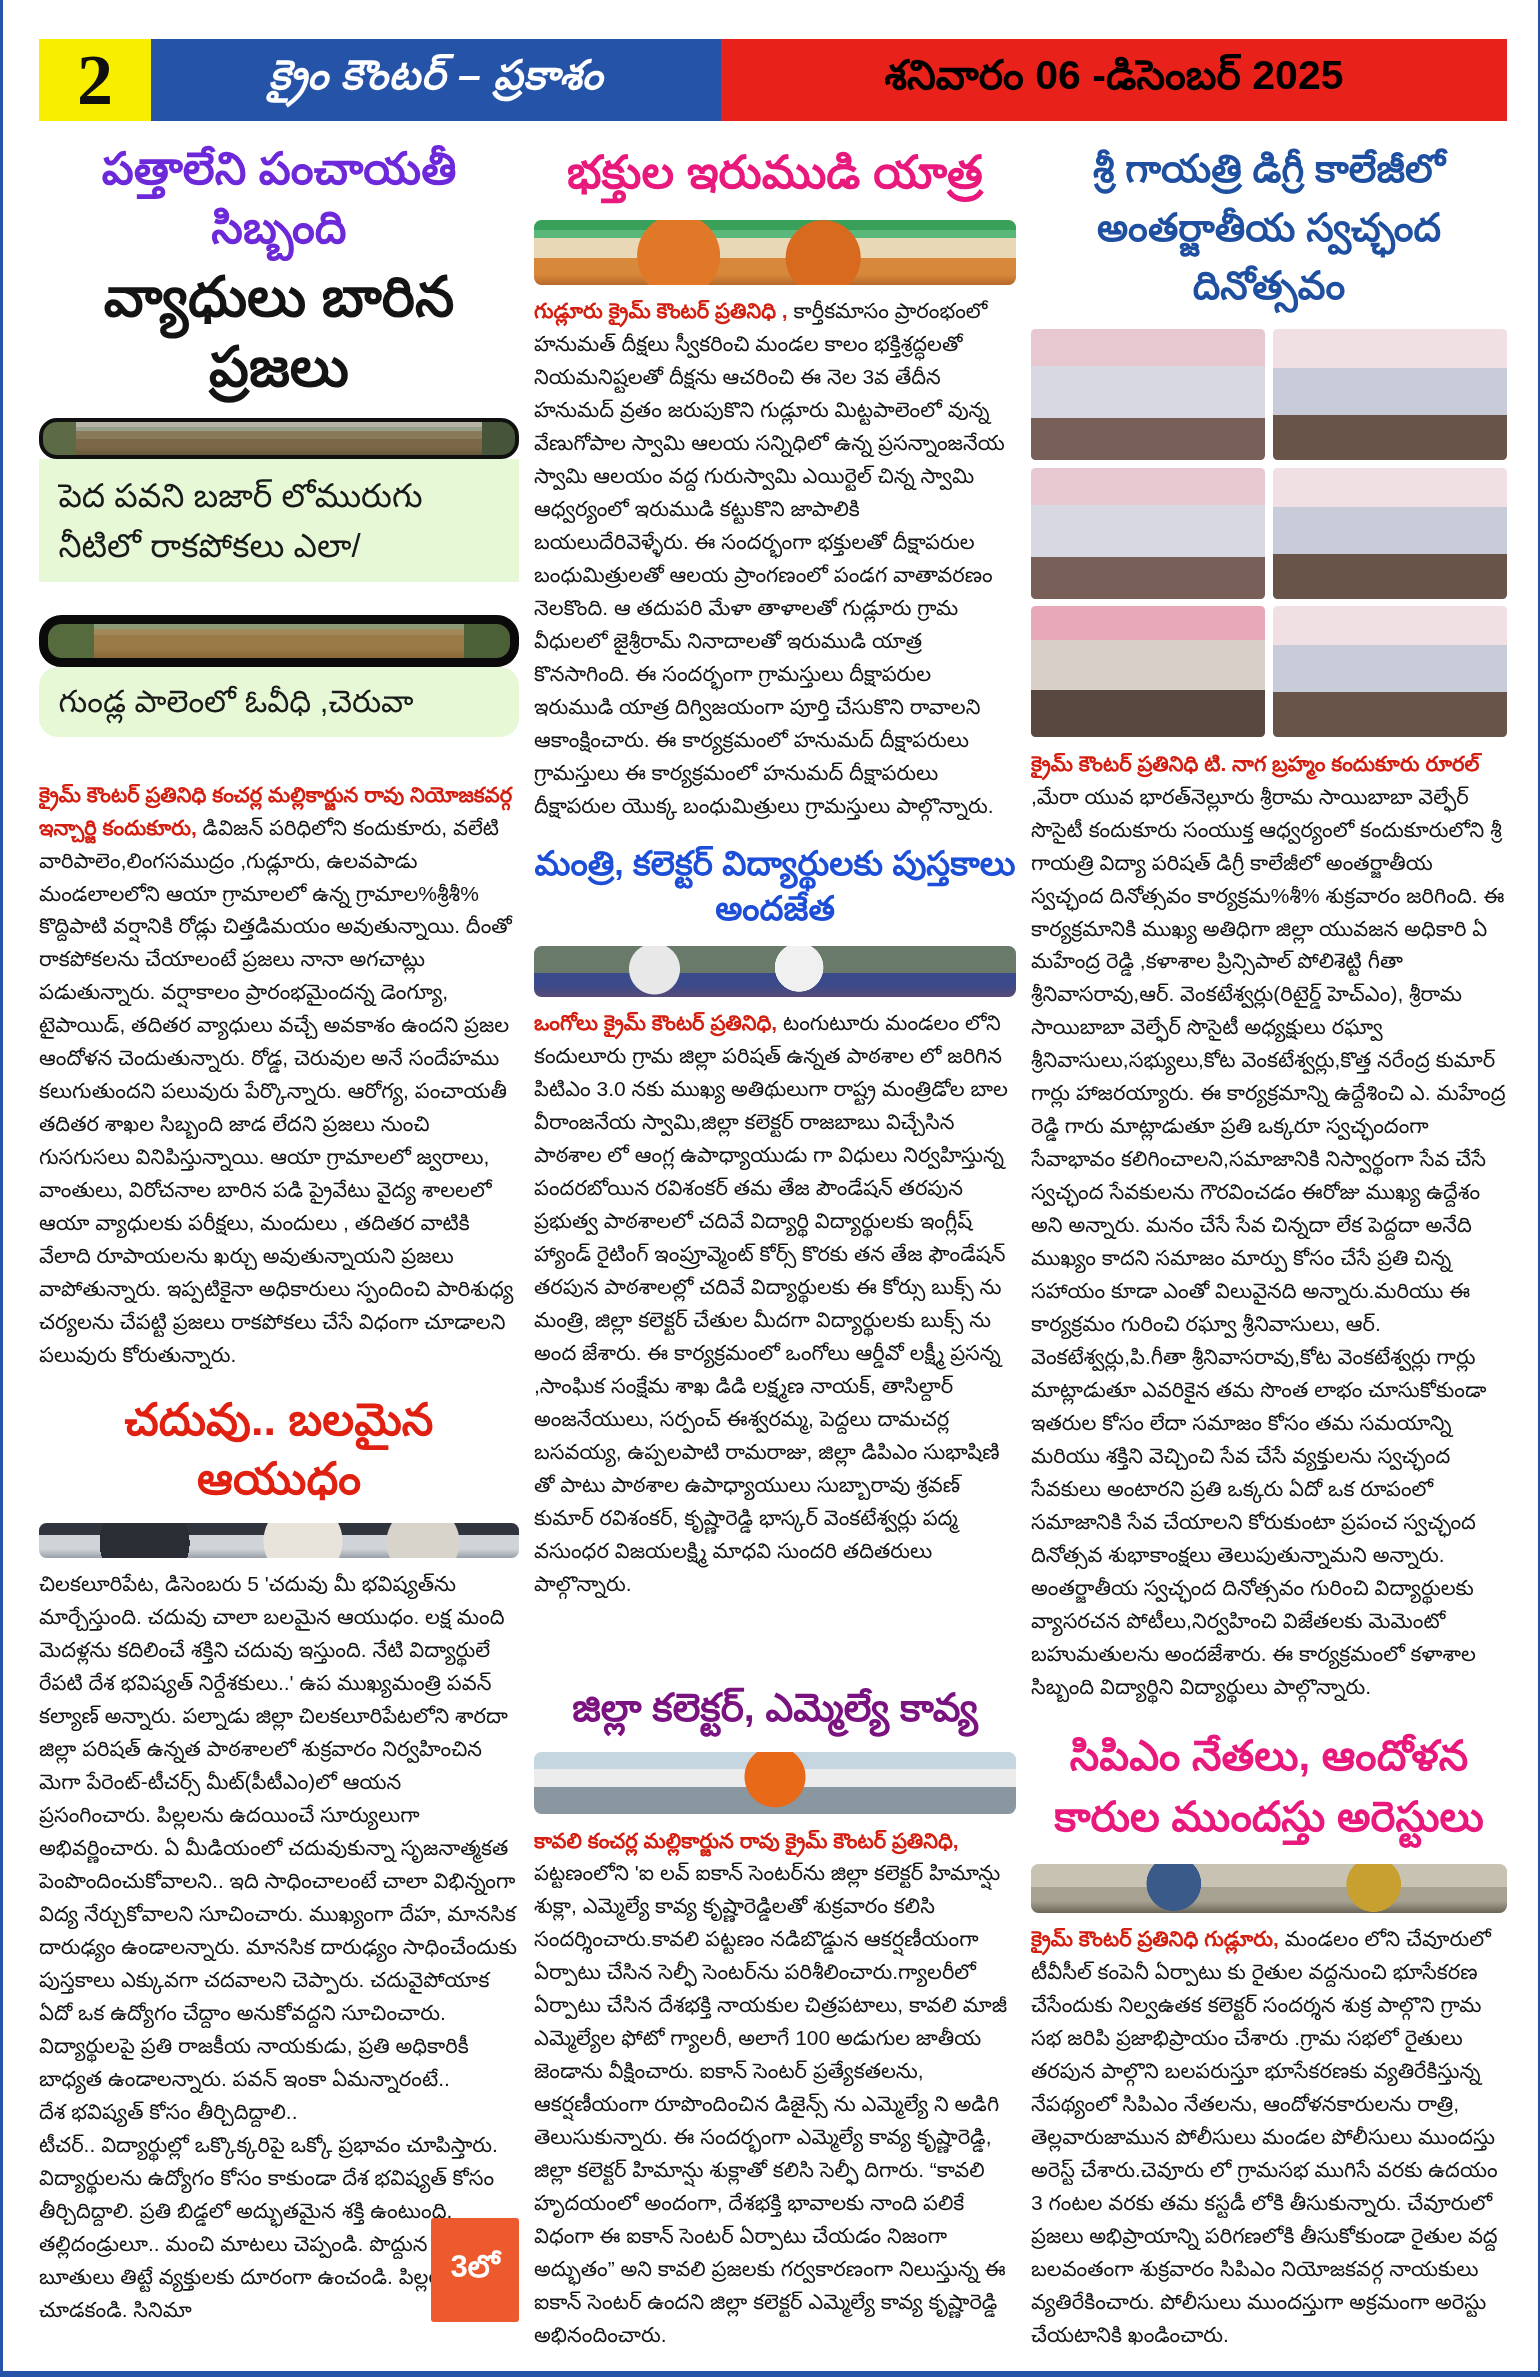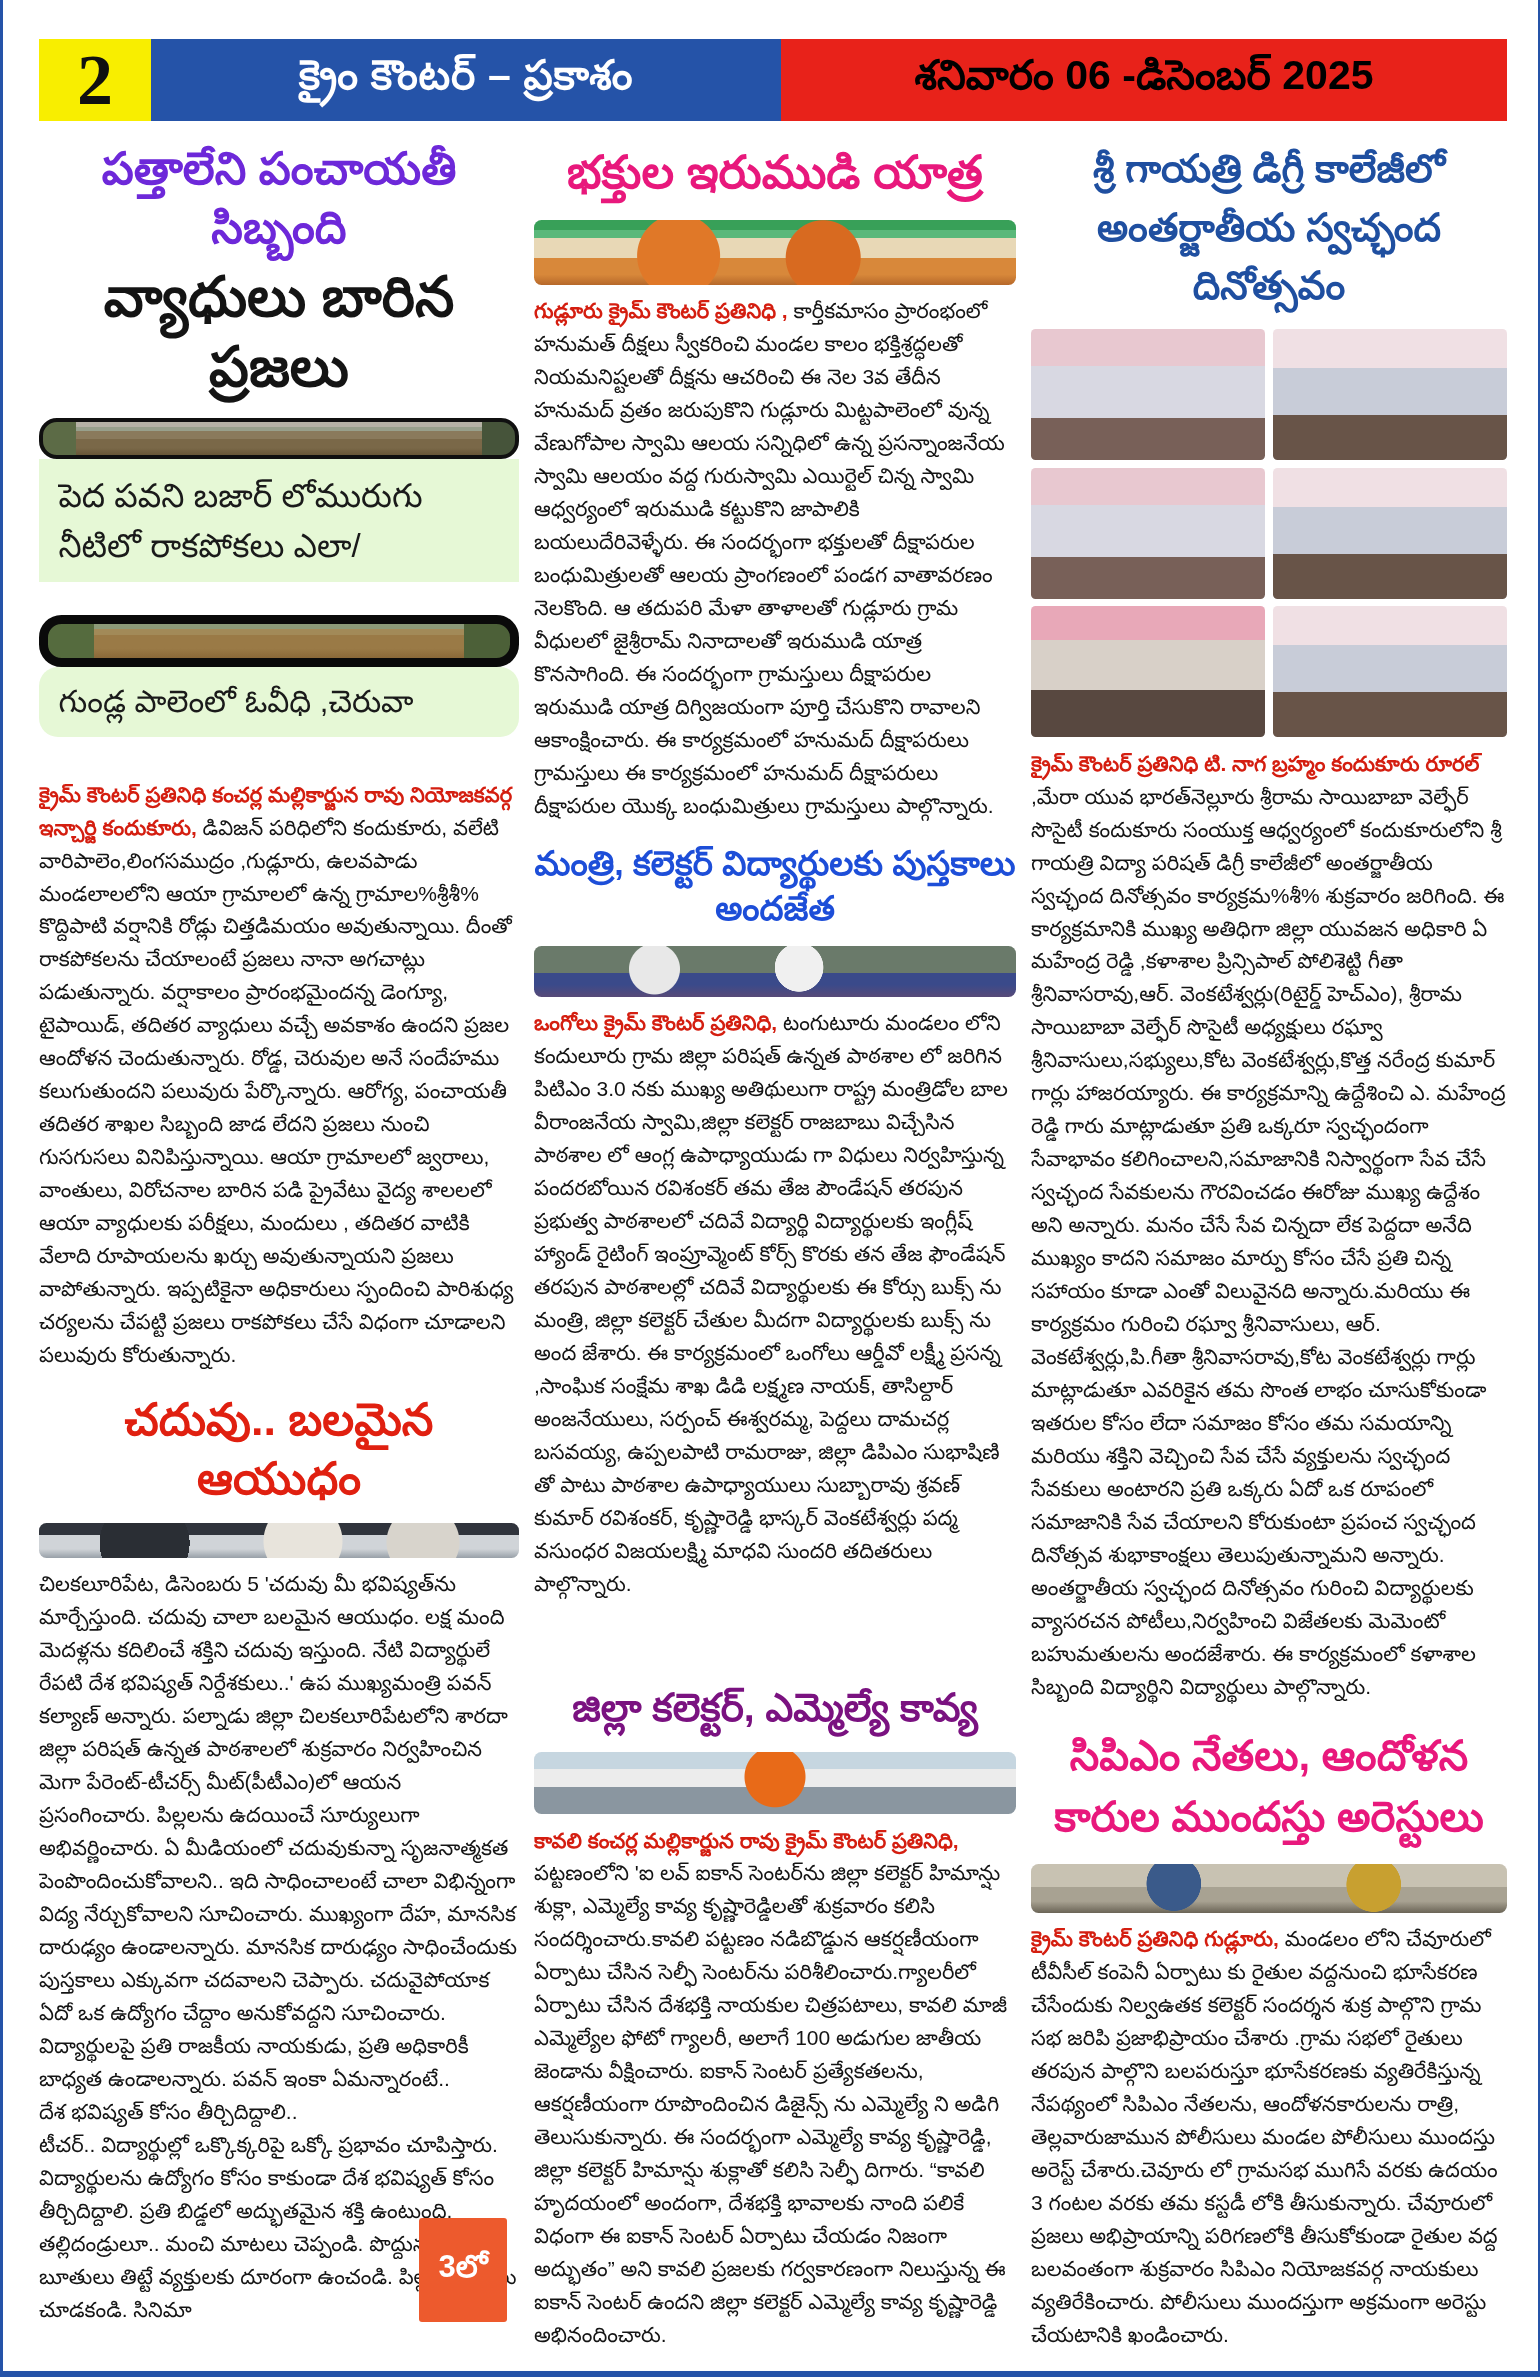--- a/index.html
+++ b/index.html
@@ -10,22 +10,22 @@
     border-left:3.7px solid #2553a8; border-right:3.7px solid #2553a8; border-bottom:6.7px solid #2553a8;
     padding:39px 31px 19.4px 36px; overflow:hidden;
   }
   
   .header { display:flex; height:82px; margin-bottom:19.4px; }
   .pagenum {
     width:112px; background:#f8ee00; display:flex; align-items:center; justify-content:center;
     font-size:72px; font-weight:800; color:#101010; font-family:"Liberation Serif", serif;
   }
   .masthead {
-    width:630px; background:#2553a8; color:#fff; display:flex; align-items:center; justify-content:center;
-    font-size:41px; font-weight:700; letter-spacing:0.7px;
+    width:570px; background:#2553a8; color:#fff; display:flex; align-items:center; justify-content:center;
+    font-size:41px; font-weight:700; letter-spacing:0.7px;font-style:italic;
   }
   .dateband {
     flex:1; background:#e8221a; color:#000000; display:flex; align-items:center; justify-content:center;
     font-size:41px; font-weight:700;
   }
   
   .columns { display:flex; gap:15px; height:calc(100% - 101px); }
   .col { width:481px; display:flex; flex-direction:column; overflow:hidden; }
   .col.mid { width:483px; }
   .col.right { width:477px; }
@@ -98,21 +98,21 @@
   .ph-cpm {
     height:253px;
     background:
       radial-gradient(circle at 30% 40%, #3a5a8a 0 27px, rgba(0,0,0,0) 27.6px),
       radial-gradient(circle at 72% 42%, #c8a030 0 27px, rgba(0,0,0,0) 27.6px),
       linear-gradient(180deg,#c8c2b2 0 46%,#a8a292 46% 76%,#6a6456 100%);
   }
 
   .cont-wrap { position:relative; }
   .cont-box {
-    position:absolute; right:12px; bottom:4.5px; width:88px; height:104px; background:#ed5a2d;
+    position:absolute; right:0; bottom:4.5px; width:88px; height:104px; background:#ed5a2d;
     color:#fff; font-size:31px; font-weight:700; display:flex; align-items:center; justify-content:center;
     border-radius:3px;
   }
 
   
   .dots { display:flex; gap:12px; align-items:center; margin-top:auto; padding:19.4px 0 6px 0; }
 </style>
 </head>
 <body>
 

